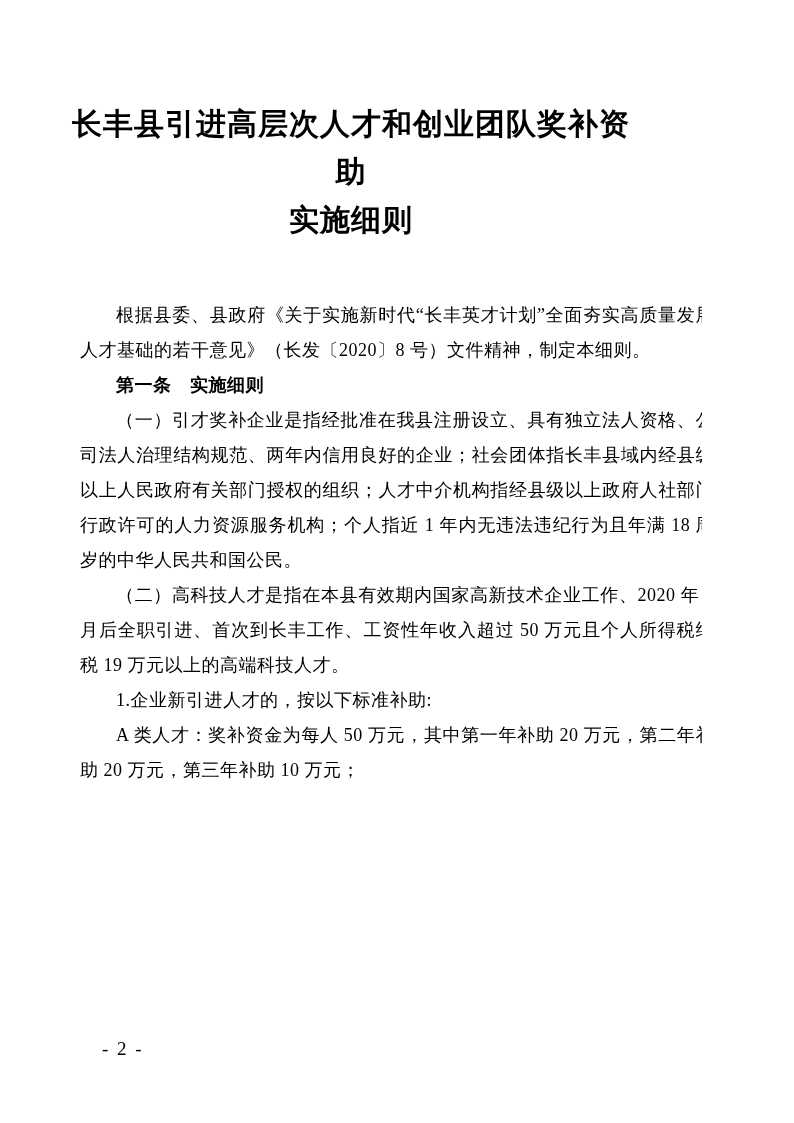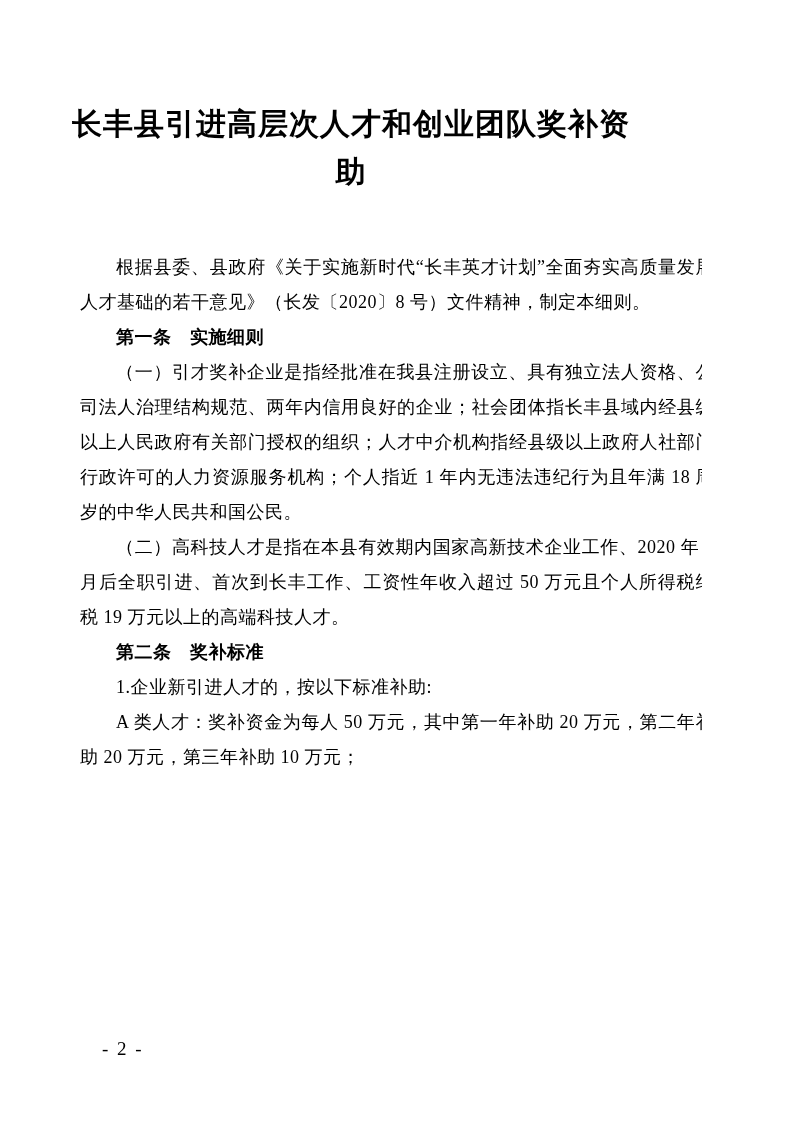--- a/index.html
+++ b/index.html
@@ -57,28 +57,28 @@
     font-family: "Liberation Serif", "DejaVu Serif", serif;
   }
 </style>
 </head>
 <body>
 
 <div class="page">
 
   <h1 class="doc-title">
     <span class="title-line">长丰县引进高层次人才和创业团队奖补资助</span>
+    <span class="title-line">实施细则</span>
   </h1>
 
   <div class="doc-body">
 
   <p class="body-para">根据县委、县政府《关于实施新时代“长丰英才计划”全面夯实高质量发展人才基础的若干意见》（长发〔2020〕8 号）文件精神，制定本细则。</p>
       <p class="heading">第一条　实施细则</p>
       <p class="body-para">（一）引才奖补企业是指经批准在我县注册设立、具有独立法人资格、公司法人治理结构规范、两年内信用良好的企业；社会团体指长丰县域内经县级以上人民政府有关部门授权的组织；人才中介机构指经县级以上政府人社部门行政许可的人力资源服务机构；个人指近 1 年内无违法违纪行为且年满 18 周岁的中华人民共和国公民。</p>
       <p class="body-para">（二）高科技人才是指在本县有效期内国家高新技术企业工作、2020 年 5 月后全职引进、首次到长丰工作、工资性年收入超过 50 万元且个人所得税纳税 19 万元以上的高端科技人才。</p>
-      <p class="heading">第二条　奖补标准</p>
       <p class="body-para">1.企业新引进人才的，按以下标准补助:</p>
       <p class="body-para">A 类人才：奖补资金为每人 50 万元，其中第一年补助 20 万元，第二年补助 20 万元，第三年补助 10 万元；</p>
     </div>
 
   <div class="page-number">- 2 -</div>
 
 </div>
 
 </body></html>

